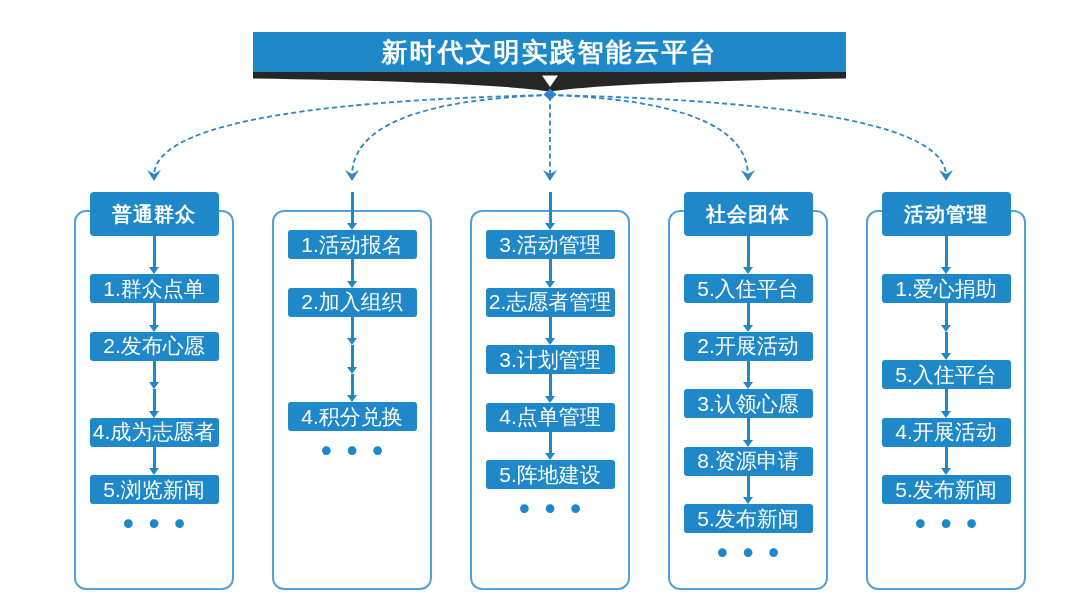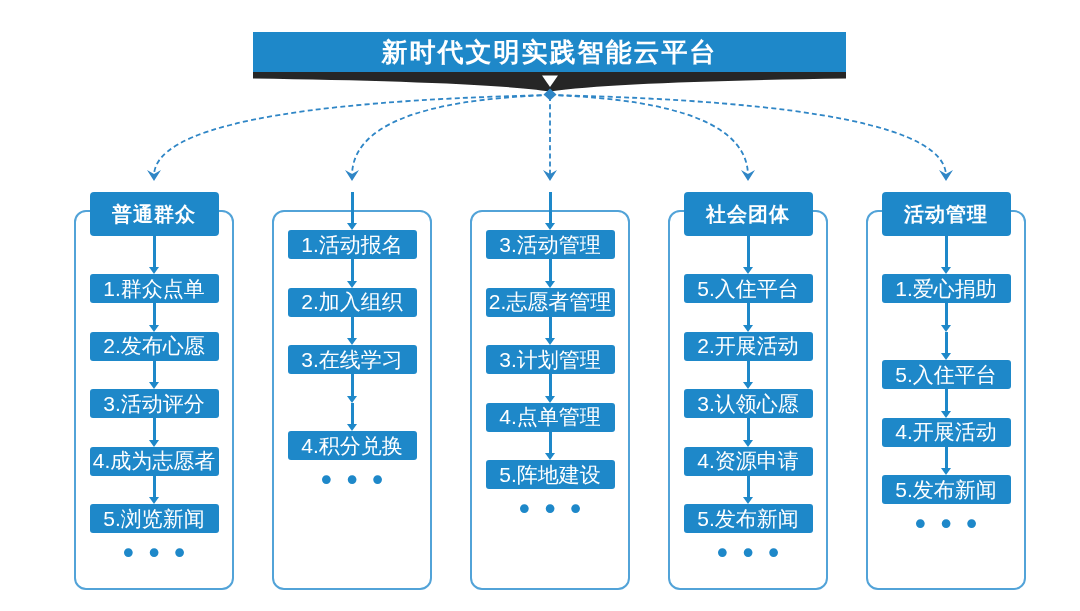--- a/index.html
+++ b/index.html
@@ -125,21 +125,20 @@
     <div class="step">1.群众点单</div>
     <div class="flow-arrow">
       <i class="shaft"></i>
       <i class="head"></i>
     </div>
     <div class="step">2.发布心愿</div>
     <div class="flow-arrow">
       <i class="shaft"></i>
       <i class="head"></i>
     </div>
-    <div class="step">3.活动评分</div>
     <div class="flow-arrow">
       <i class="shaft"></i>
       <i class="head"></i>
     </div>
     <div class="step">4.成为志愿者</div>
     <div class="flow-arrow">
       <i class="shaft"></i>
       <i class="head"></i>
     </div>
     <div class="step">5.浏览新闻</div>
@@ -155,21 +154,20 @@
     <div class="step">1.活动报名</div>
     <div class="flow-arrow">
       <i class="shaft"></i>
       <i class="head"></i>
     </div>
     <div class="step">2.加入组织</div>
     <div class="flow-arrow">
       <i class="shaft"></i>
       <i class="head"></i>
     </div>
-    <div class="step">3.在线学习</div>
     <div class="flow-arrow">
       <i class="shaft"></i>
       <i class="head"></i>
     </div>
     <div class="flow-arrow">
       <i class="shaft"></i>
       <i class="head"></i>
     </div>
     <div class="step">4.积分兑换</div>
     <div class="dots">•••</div>
@@ -220,21 +218,21 @@
     <div class="step">2.开展活动</div>
     <div class="flow-arrow">
       <i class="shaft"></i>
       <i class="head"></i>
     </div>
     <div class="step">3.认领心愿</div>
     <div class="flow-arrow">
       <i class="shaft"></i>
       <i class="head"></i>
     </div>
-    <div class="step">4.资源申请</div>
+    <div class="step">8.资源申请</div>
     <div class="flow-arrow">
       <i class="shaft"></i>
       <i class="head"></i>
     </div>
     <div class="step">5.发布新闻</div>
     <div class="dots">•••</div>
   </div>
 
   <div class="column">
     <div class="col-frame"></div>

